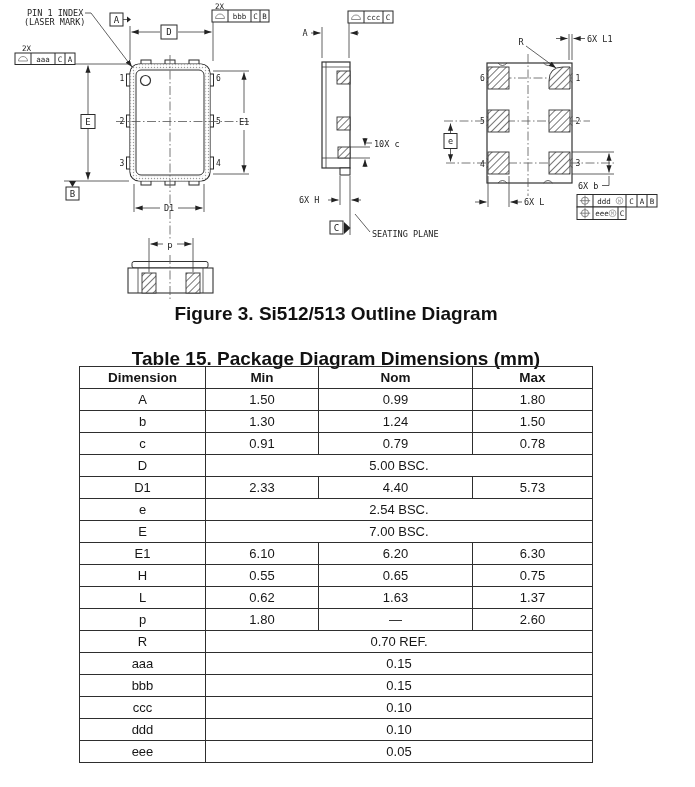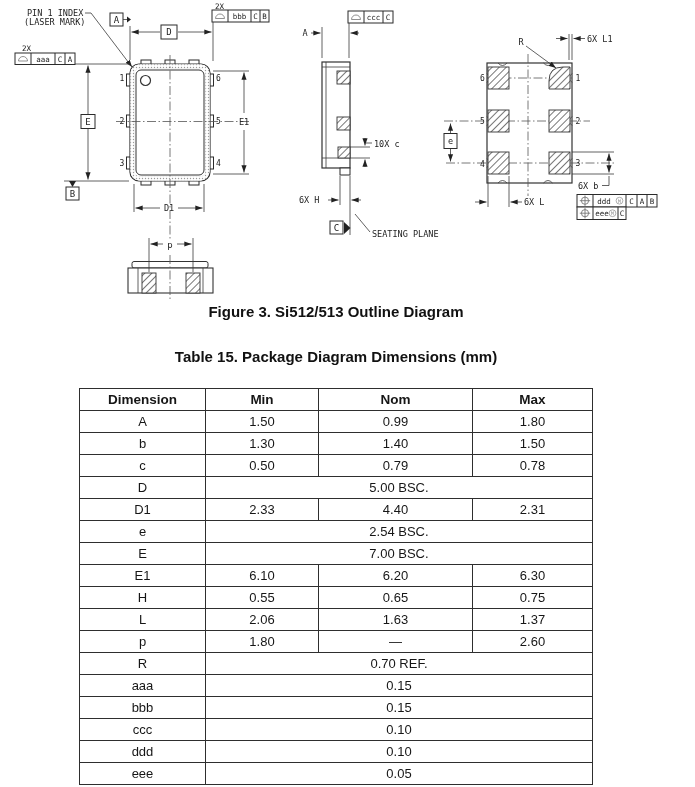--- a/index.html
+++ b/index.html
@@ -11,22 +11,22 @@
   .t85{font:8.5px "DejaVu Sans Mono",monospace;fill:#1c1c1c;}
   .t9{font:9px "DejaVu Sans Mono",monospace;fill:#1c1c1c;}
   .tm{font:4.8px "DejaVu Sans Mono",monospace;fill:#8a8a8a;}
   .ln{stroke:#2b2b2b;stroke-width:1;fill:none;}
   .lt{stroke:#3a3a3a;stroke-width:0.8;fill:none;}
   .cl{stroke:#555;stroke-width:0.8;fill:none;stroke-dasharray:9 2.5 1.5 2.5;}
   .bx{fill:#ffffff;stroke:#2b2b2b;stroke-width:1;}
   .hp{fill:url(#h);stroke:#333;stroke-width:0.9;}
   .dome{stroke:#858585;stroke-width:0.9;fill:none;}
   .caption{position:absolute;left:0;width:672px;text-align:center;font-weight:bold;
-           font-size:15px;color:#111;}
-  .dimtable{position:absolute;left:79px;top:388px;border-collapse:collapse;
+           font-size:19px;color:#111;}
+  .dimtable{position:absolute;left:79px;top:366px;border-collapse:collapse;
             table-layout:fixed;width:513px;font-size:13px;color:#161616;}
   .dimtable th,.dimtable td{border:1px solid #2e2e2e;text-align:center;vertical-align:middle;
             height:21px;padding:0;overflow:hidden;}
   .dimtable th{font-size:13.5px;font-weight:bold;}
 </style>
 </head>
 <body>
 
 <div class="page">
 
@@ -345,38 +345,38 @@
     </tr>
     <tr>
           <td>A</td>
           <td>1.50</td>
           <td>0.99</td>
           <td>1.80</td>
         </tr>
     <tr>
           <td>b</td>
           <td>1.30</td>
-          <td>1.40</td>
+          <td>1.24</td>
           <td>1.50</td>
         </tr>
     <tr>
           <td>c</td>
-          <td>0.50</td>
+          <td>0.91</td>
           <td>0.79</td>
           <td>0.78</td>
         </tr>
     <tr>
           <td>D</td>
           <td colspan="3">5.00 BSC.</td>
         </tr>
     <tr>
           <td>D1</td>
           <td>2.33</td>
           <td>4.40</td>
-          <td>2.31</td>
+          <td>5.73</td>
         </tr>
     <tr>
           <td>e</td>
           <td colspan="3">2.54 BSC.</td>
         </tr>
     <tr>
           <td>E</td>
           <td colspan="3">7.00 BSC.</td>
         </tr>
     <tr>
@@ -386,21 +386,21 @@
           <td>6.30</td>
         </tr>
     <tr>
           <td>H</td>
           <td>0.55</td>
           <td>0.65</td>
           <td>0.75</td>
         </tr>
     <tr>
           <td>L</td>
-          <td>2.06</td>
+          <td>0.62</td>
           <td>1.63</td>
           <td>1.37</td>
         </tr>
     <tr>
           <td>p</td>
           <td>1.80</td>
           <td>—</td>
           <td>2.60</td>
         </tr>
     <tr>

